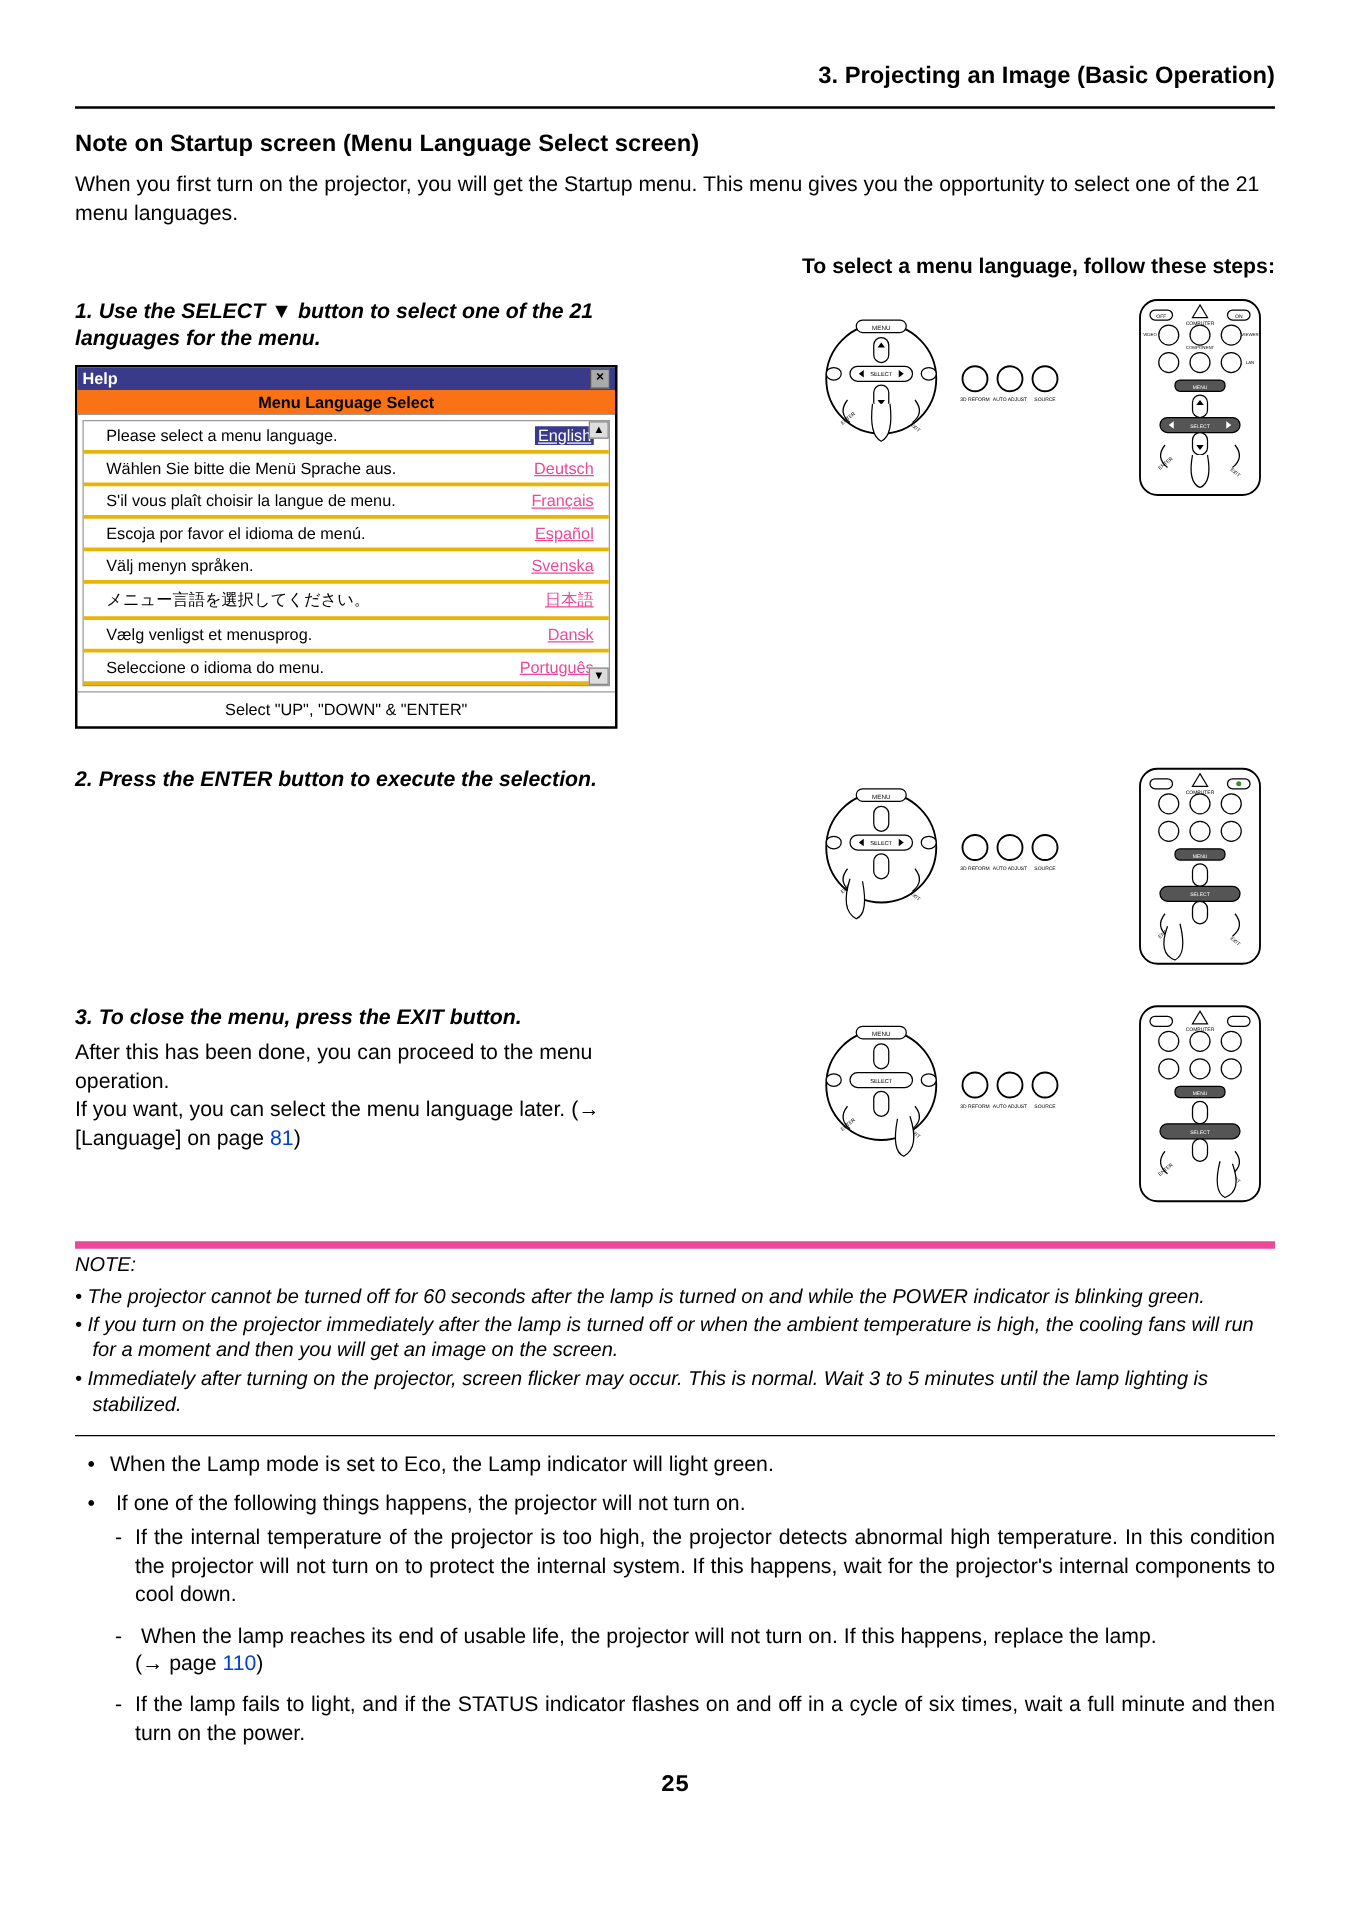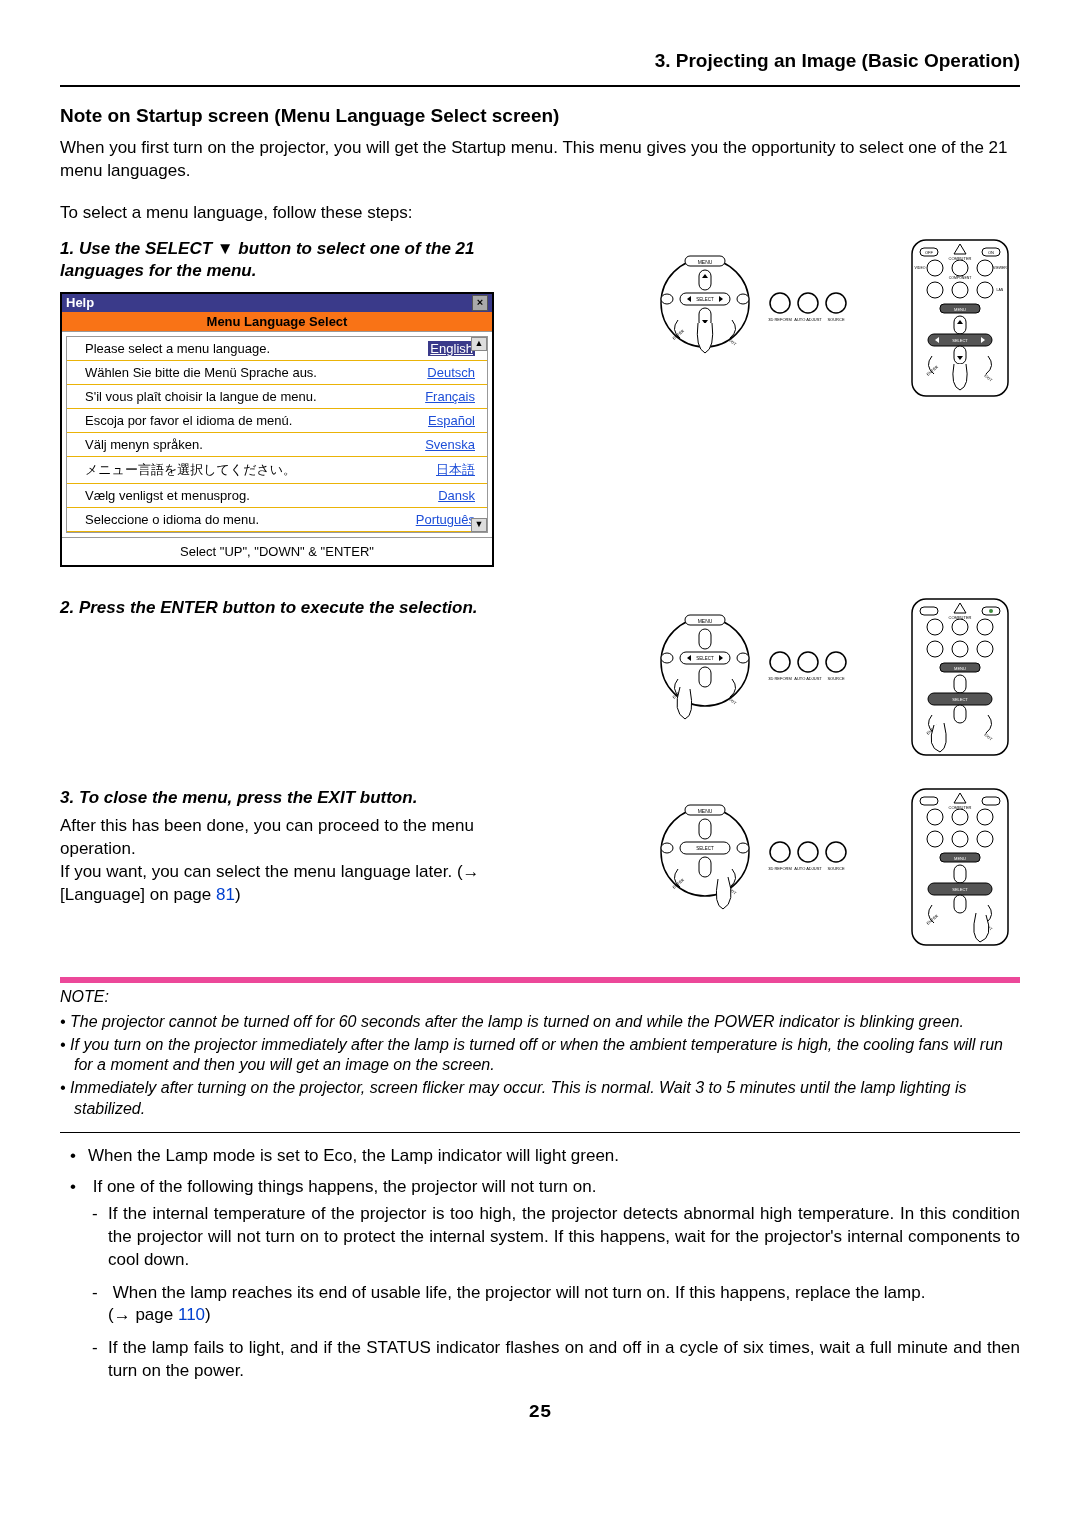--- a/index.html
+++ b/index.html
@@ -23,22 +23,23 @@
   .note-title {
     font-weight: bold;
     font-size: 19px;
     margin-bottom: 10px;
   }
   .intro {
     margin-bottom: 20px;
     line-height: 1.35;
   }
   .steps-title {
-    font-weight: normal;
+    font-weight: bold;
     margin-bottom: 15px;
+    text-align: right;
   }
   .step-head {
     font-weight: bold;
     font-style: italic;
     max-width: 500px;
     line-height: 1.3;
   }
   .step-body {
     max-width: 500px;
     line-height: 1.35;
@@ -95,26 +96,26 @@
   }
   .menu-list {
     position: relative;
     border: 1px solid #999;
     margin: 4px;
   }
   .menu-item {
     display: flex;
     justify-content: space-between;
     padding: 4px 12px 4px 18px;
-    border-bottom: 1px solid #eab308;
+    border-bottom: 3px solid #eab308;
     font-size: 13px;
   }
   .menu-item:last-child { border-bottom: none; }
   .menu-item .lang {
-    color: #1d4ed8;
+    color: #ec4899;
     text-decoration: underline;
   }
   .menu-item.selected .lang {
     background: #3a3a8a;
     color: #fff;
     padding: 0 2px;
   }
   .menu-scroll-up, .menu-scroll-down {
     position: absolute;
     right: 0;

